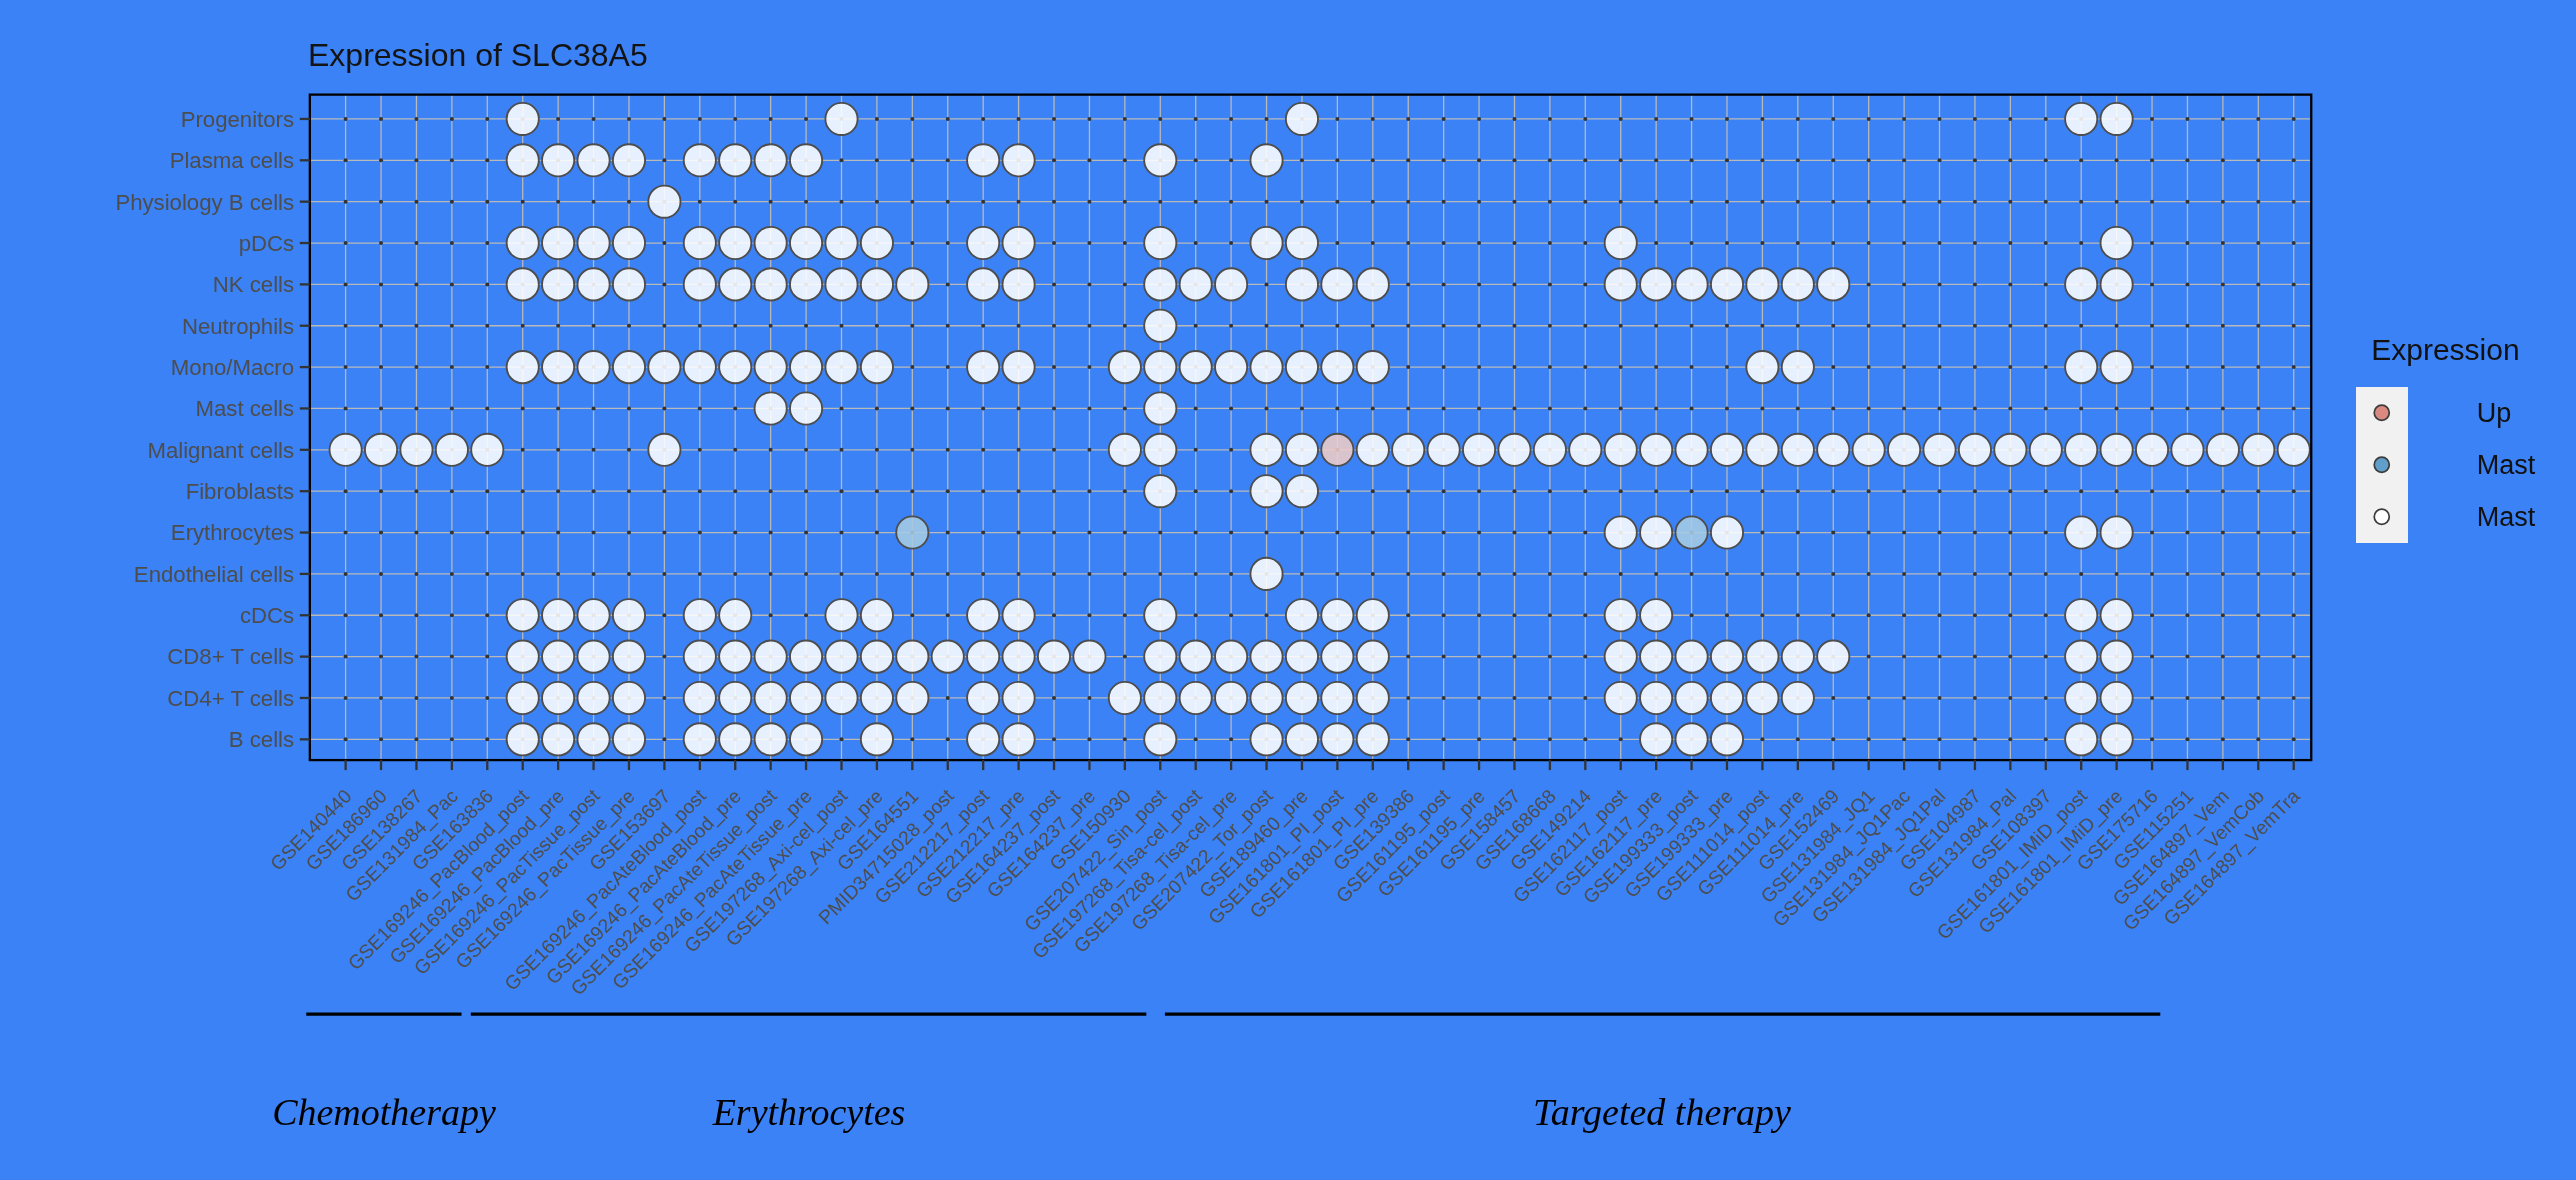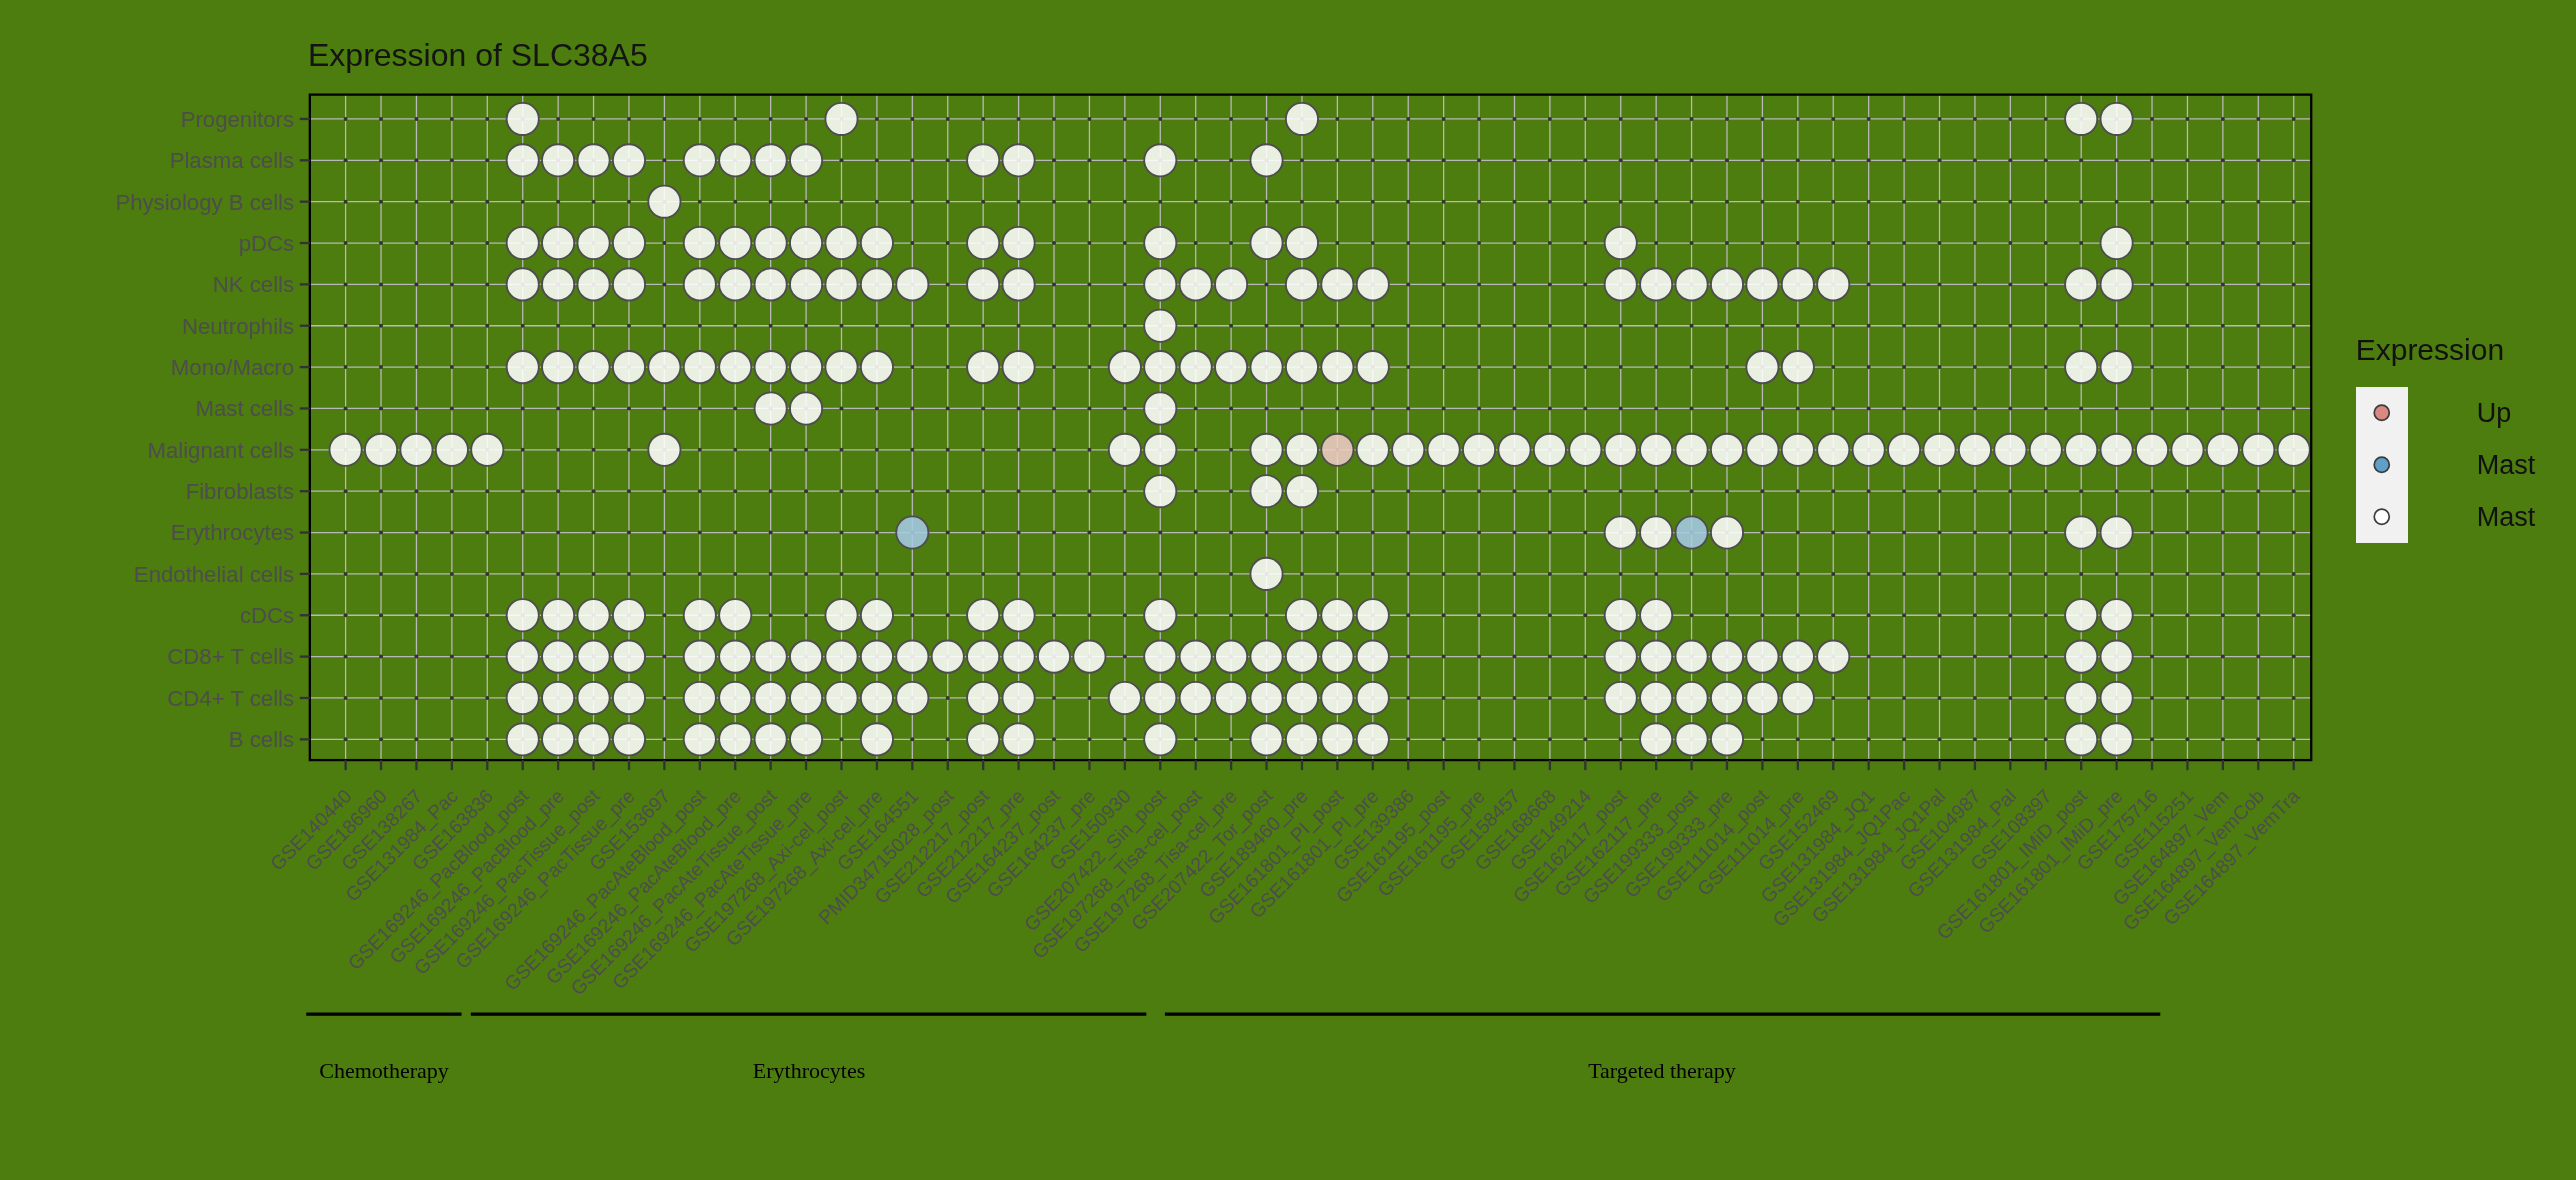--- a/index.html
+++ b/index.html
@@ -1,21 +1,21 @@
 <!DOCTYPE html>
 <html style="font-size:11.4px"><head>
 <meta charset="utf-8">
 <style>
   html,body{margin:0;padding:0;background:#ffffff;}
-  #stage{position:relative;width:2576px;height:1181px;background:#4d7c0f;
-         font-family:"Liberation Sans",sans-serif;overflow:hidden;}
+  #stage{position:relative;width:2576px;height:1181px;background:#3b82f6;
+         font-family:"Liberation Sans",sans-serif;overflow:hidden;text-align:center;}
   #plot-title{position:absolute;left:308px;top:37px;font-size:32px;color:#141414;}
   #chart-svg{position:absolute;left:0;top:0;}
   .group-label{position:absolute;transform:translateX(-50%);
-               font-family:"Liberation Serif",serif;font-size:22px;color:#000;top:1058px;}
+               font-family:"Liberation Serif",serif;font-size:38px;color:#000;top:1090px;font-style:italic;}
   #legend{position:absolute;left:2340px;top:326px;margin-top:7px;}
   #legend-title{font-size:30px;color:#111;margin:0 0 20px 15.7px;}
   .legend-item{display:flex;align-items:center;height:52px;gap:40px;}
   .legend-key{width:52px;height:52px;background:#f1f1f1;display:flex;
               align-items:center;justify-content:center;margin-left:15.7px;}
   .legend-label{font-size:27px;color:#111;margin-left:29px;}
 </style>
 </head>
 <body>
 

